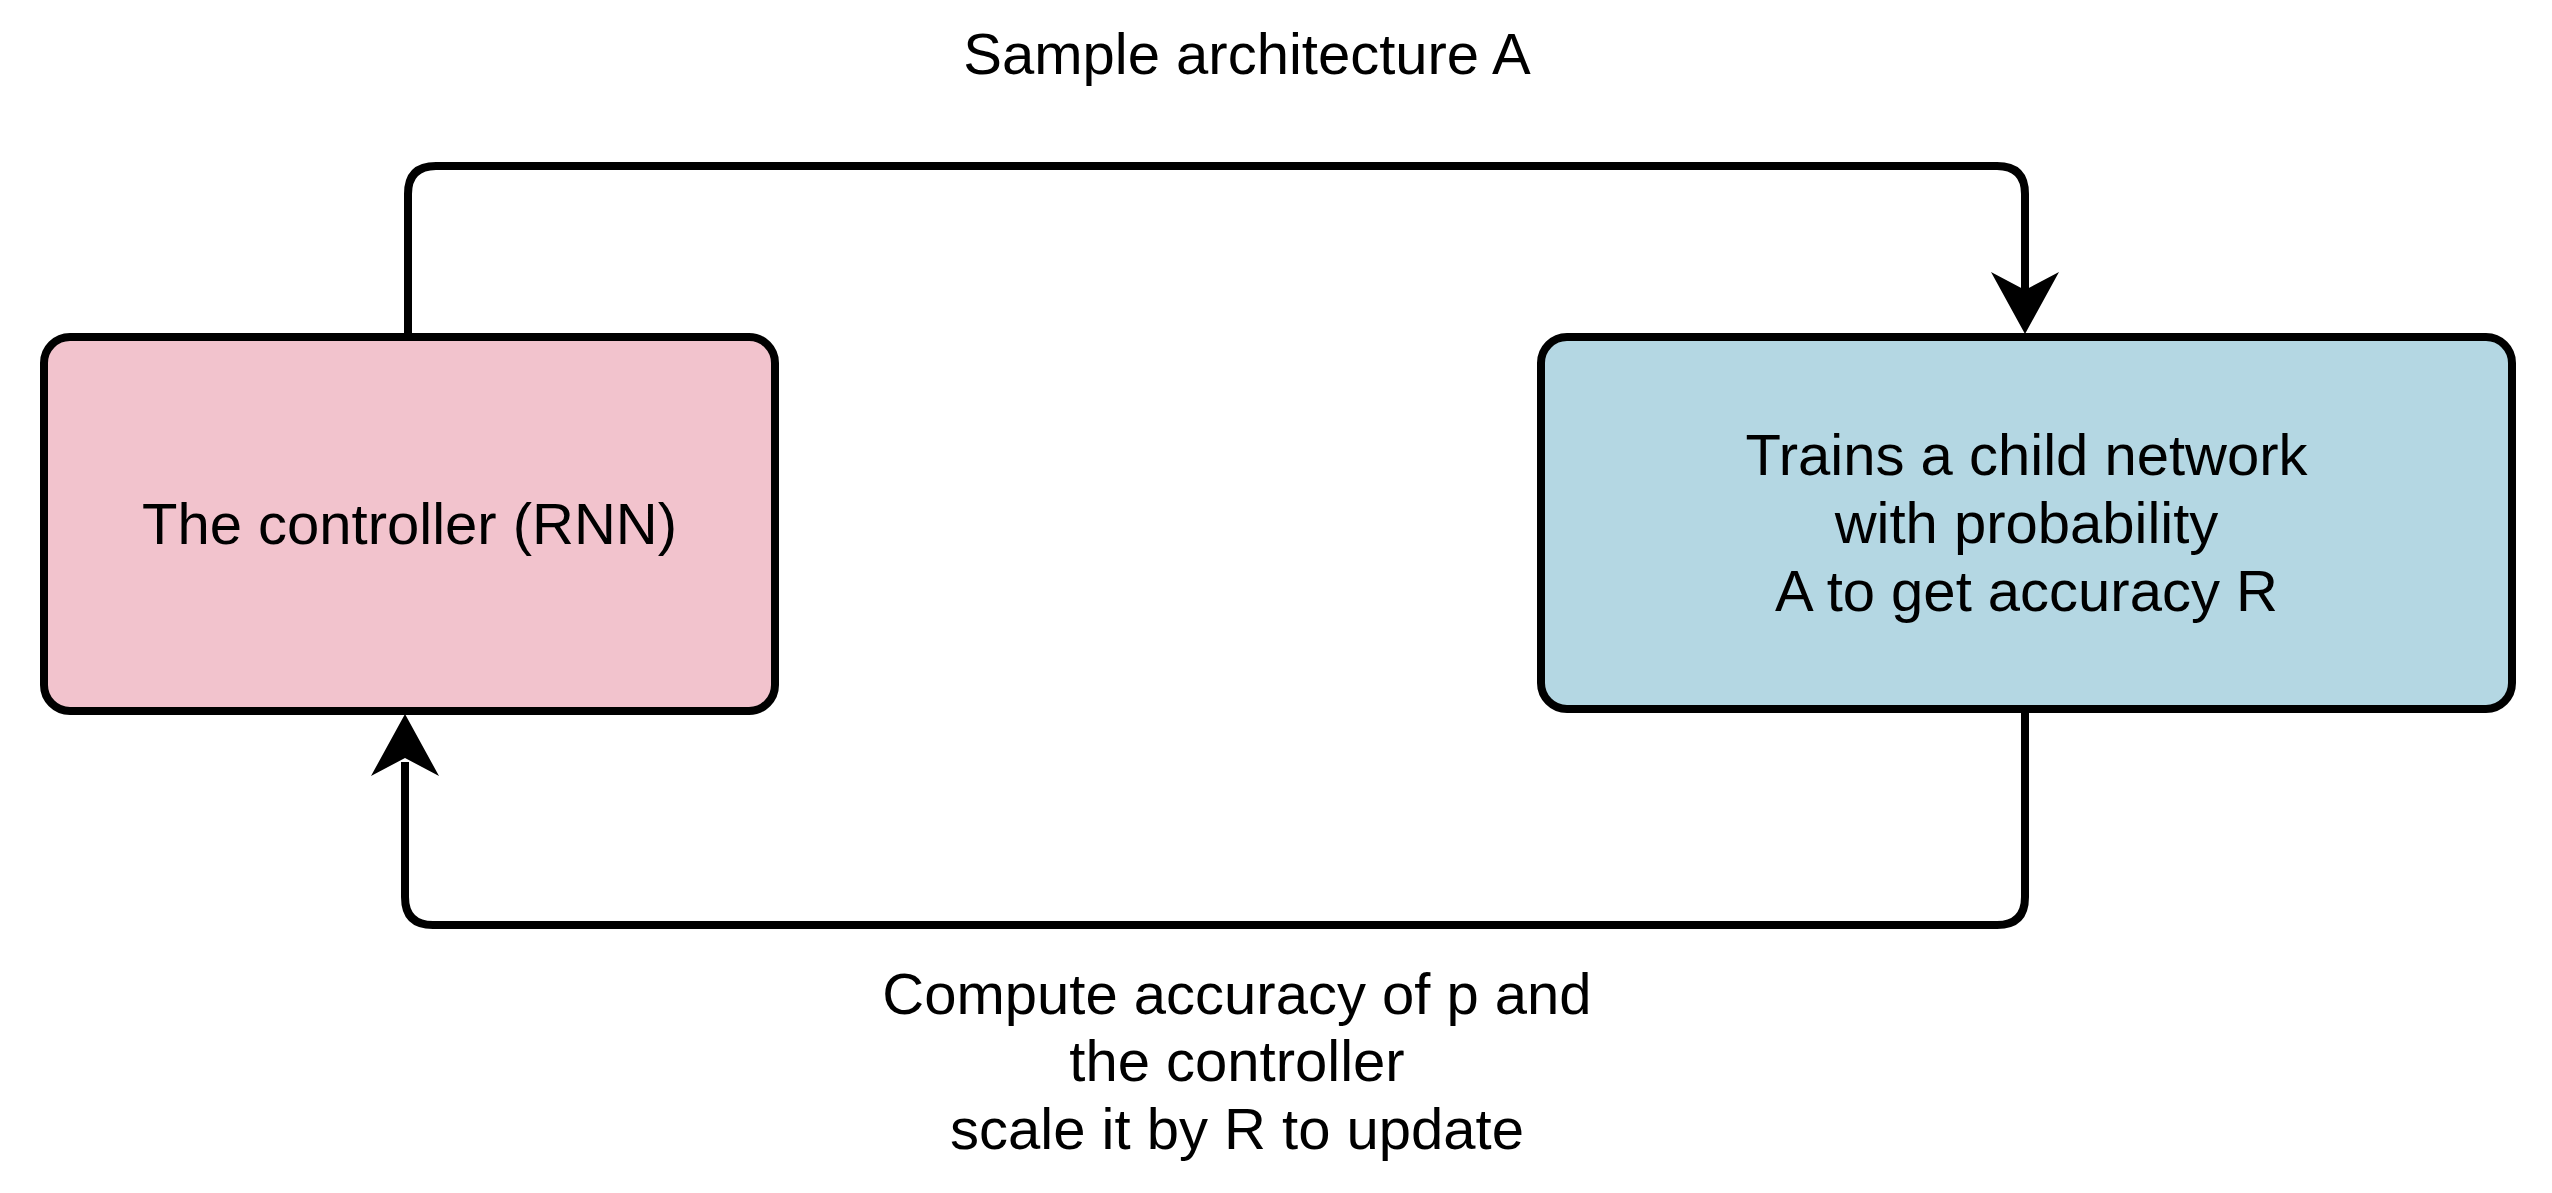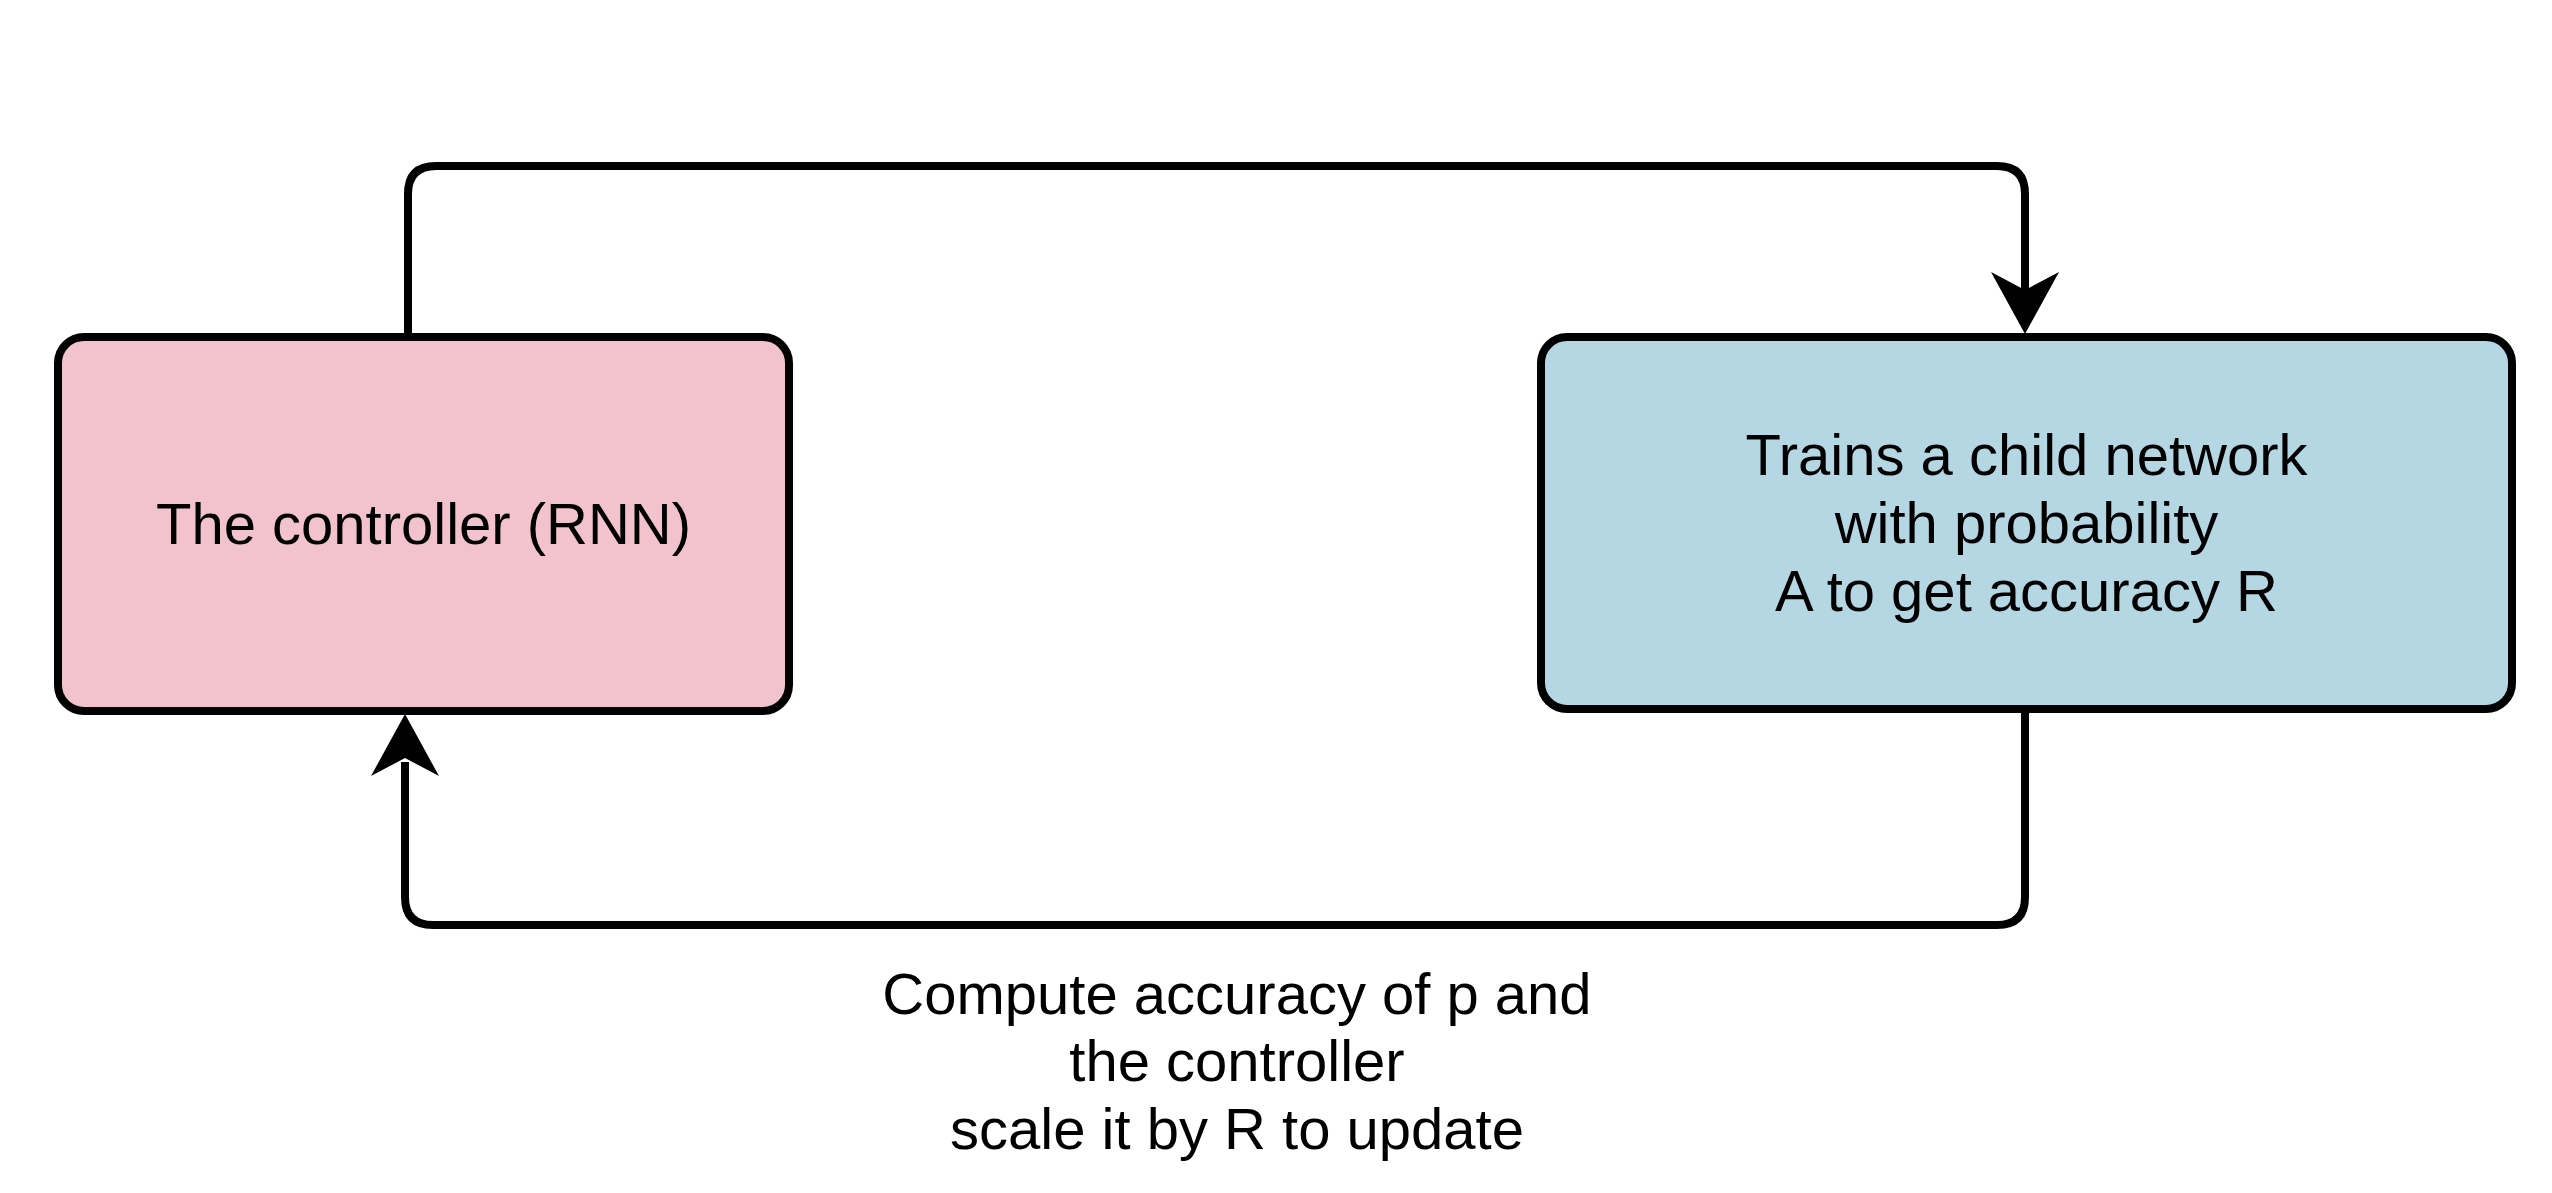--- a/index.html
+++ b/index.html
@@ -32,21 +32,20 @@
     align-items: center;
     justify-content: center;
     text-align: center;
     font-size: 58px;
     line-height: 1.17;
   }
   .node-controller {
     left: 40px; top: 333px;
     width: 739px; height: 382px;
     background: #f2c3cd;
-    margin-left: 14px;
   }
   .node-child {
     left: 1537px; top: 333px;
     width: 979px; height: 380px;
     background: #b4d7e3;
   }
   .edge-label {
     position: absolute;
     text-align: center;
     font-size: 58px;
@@ -79,20 +78,21 @@
     <div>The controller (RNN)</div>
   </div>
 
   <div class="node node-child">
     <div>Trains a child network</div>
     <div>with probability</div>
     <div>A to get accuracy R</div>
   </div>
 
   <div class="edge-label edge-label-top">
+    <div>Sample architecture A</div>
   </div>
 
   <div class="edge-label edge-label-bottom">
     <div>Compute accuracy of p and</div>
     <div>the controller</div>
     <div>scale it by R to update</div>
   </div>
 
 </div>
 

